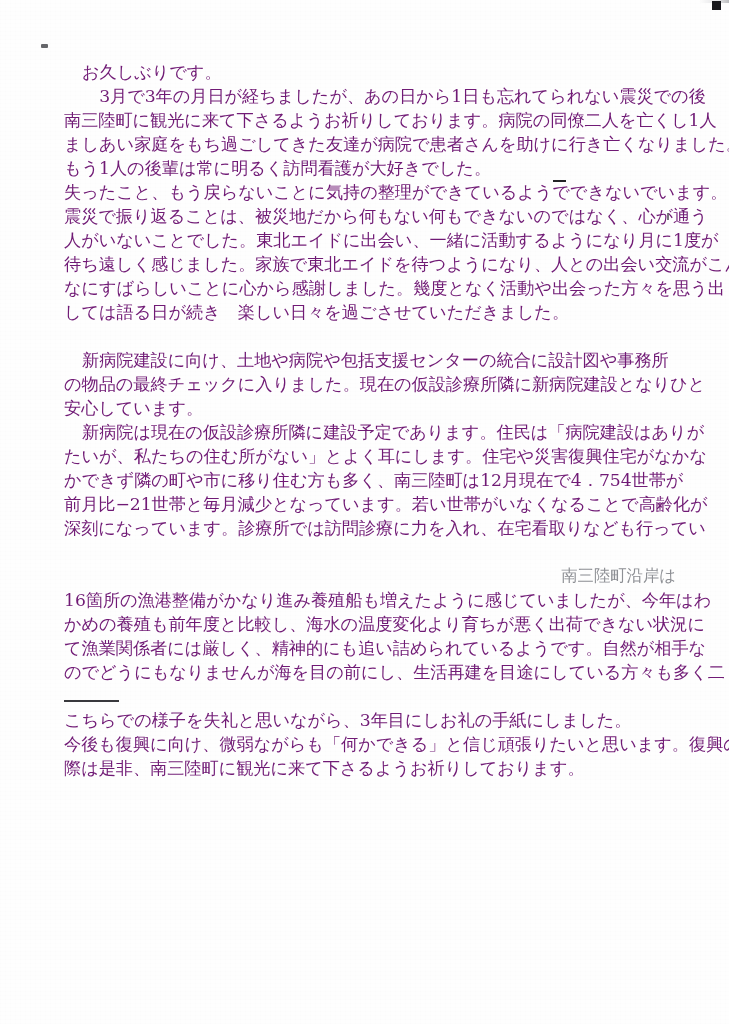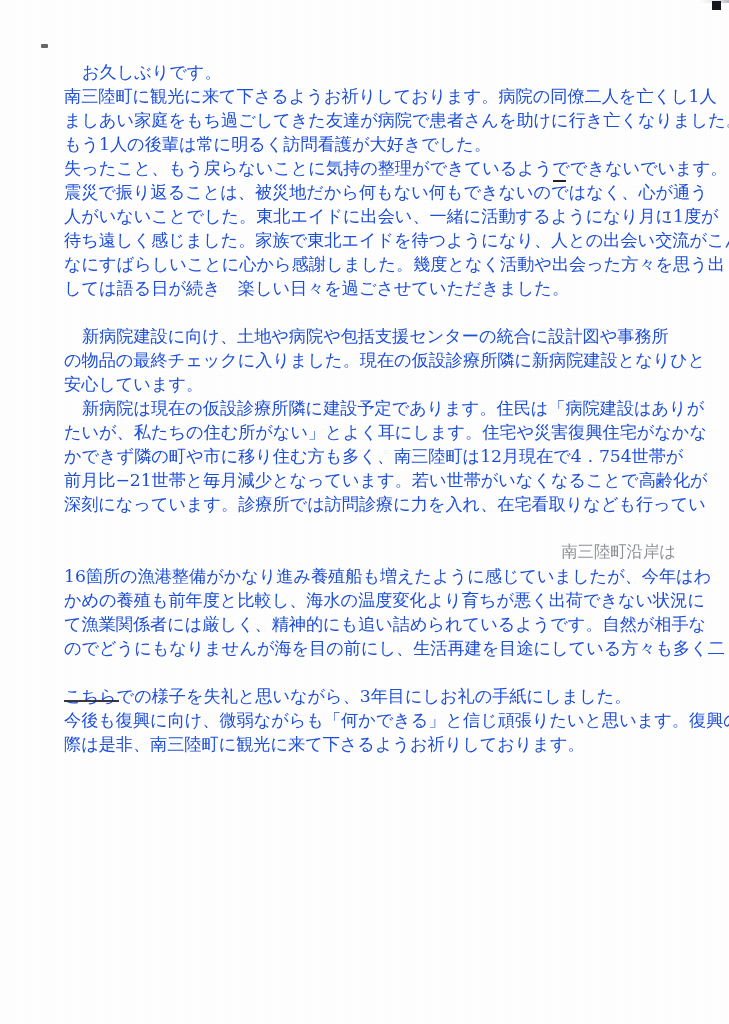--- a/index.html
+++ b/index.html
@@ -45,21 +45,21 @@
     margin: 0;
   }
 
   .para-gap {
     height: 24px;
   }
 
   .line {
     font-size: 17.2px;
     line-height: 24px;
-    color: #1d4ed8;
+    color: #701a75;
     white-space: pre;
     letter-spacing: -0.05px;
     font-weight: 500;
     text-rendering: optimizeLegibility;
   }
 
   
   .line.indent {
     text-indent: 18px;
   }
@@ -135,20 +135,21 @@
 
 <div id="page">
 
   <div id="grain"></div>
 
   <div id="letter-body">
       <div class="para">
         <div class="line indent">お久しぶりです。</div>
       </div>
       <div class="para">
+        <div class="line indent">　3月で3年の月日が経ちましたが、あの日から1日も忘れてられない震災での後</div>
         <div class="line">南三陸町に観光に来て下さるようお祈りしております。病院の同僚二人を亡くし1人</div>
         <div class="line">ましあい家庭をもち過ごしてきた友達が病院で患者さんを助けに行き亡くなりました。</div>
         <div class="line">もう1人の後輩は常に明るく訪問看護が大好きでした。</div>
         <div class="line">失ったこと、もう戻らないことに気持の整理ができているようでできないでいます。</div>
         <div class="line">震災で振り返ることは、被災地だから何もない何もできないのではなく、心が通う</div>
         <div class="line">人がいないことでした。東北エイドに出会い、一緒に活動するようになり月に1度が</div>
         <div class="line">待ち遠しく感じました。家族で東北エイドを待つようになり、人との出会い交流がこん</div>
         <div class="line">なにすばらしいことに心から感謝しました。幾度となく活動や出会った方々を思う出</div>
         <div class="line">しては語る日が続き　楽しい日々を過ごさせていただきました。</div>
       </div>

